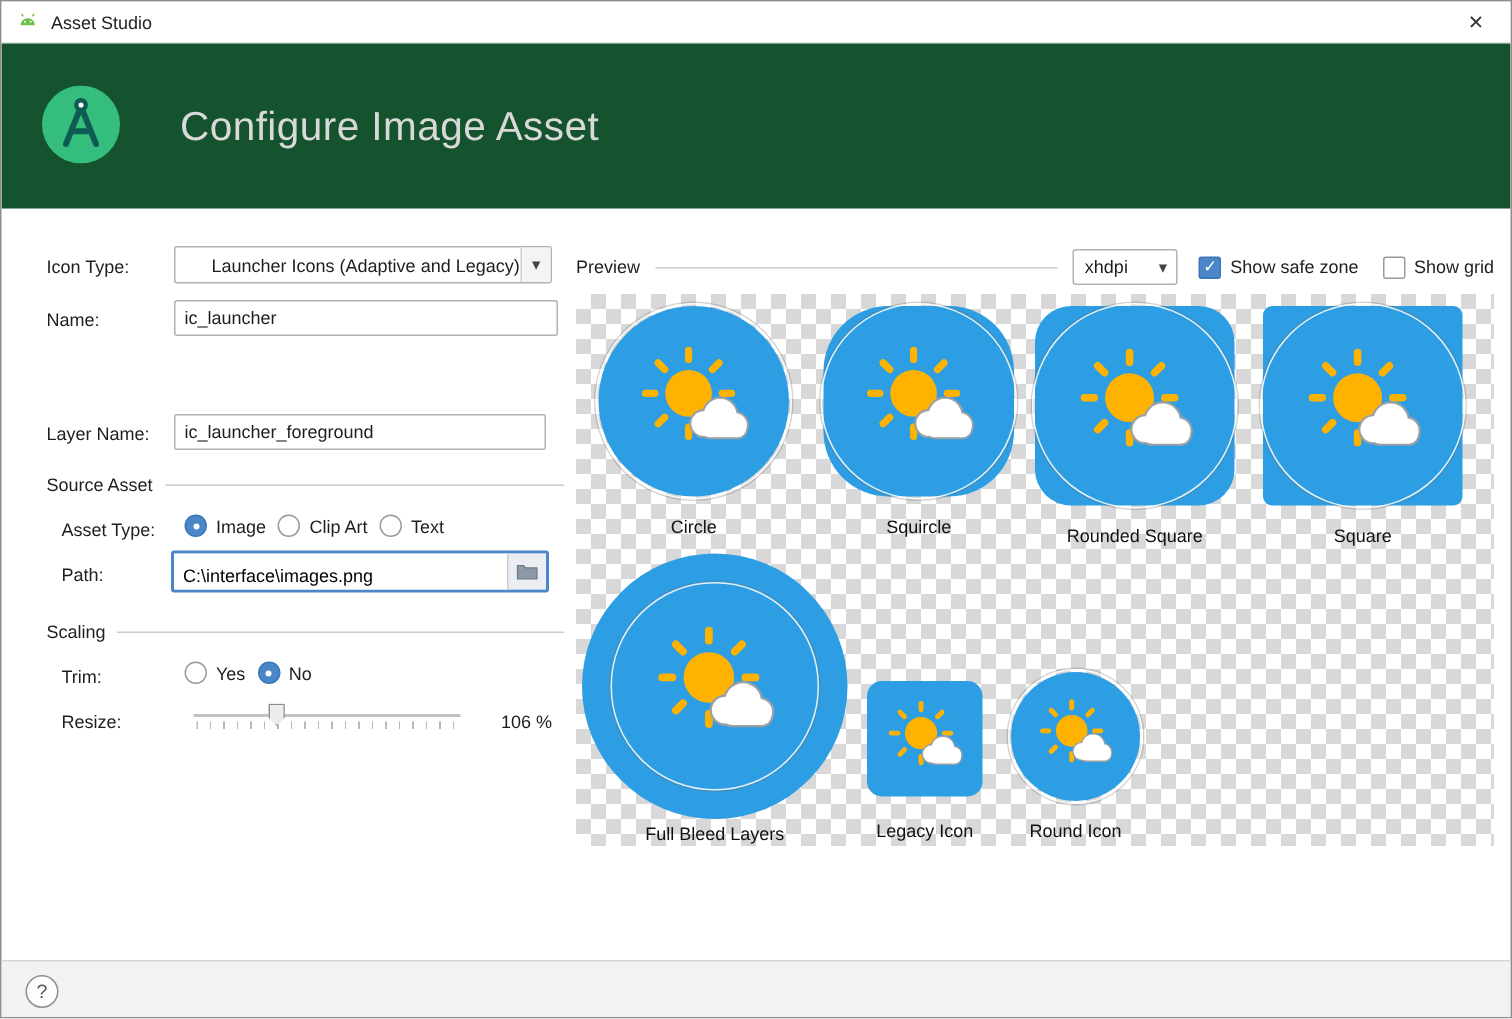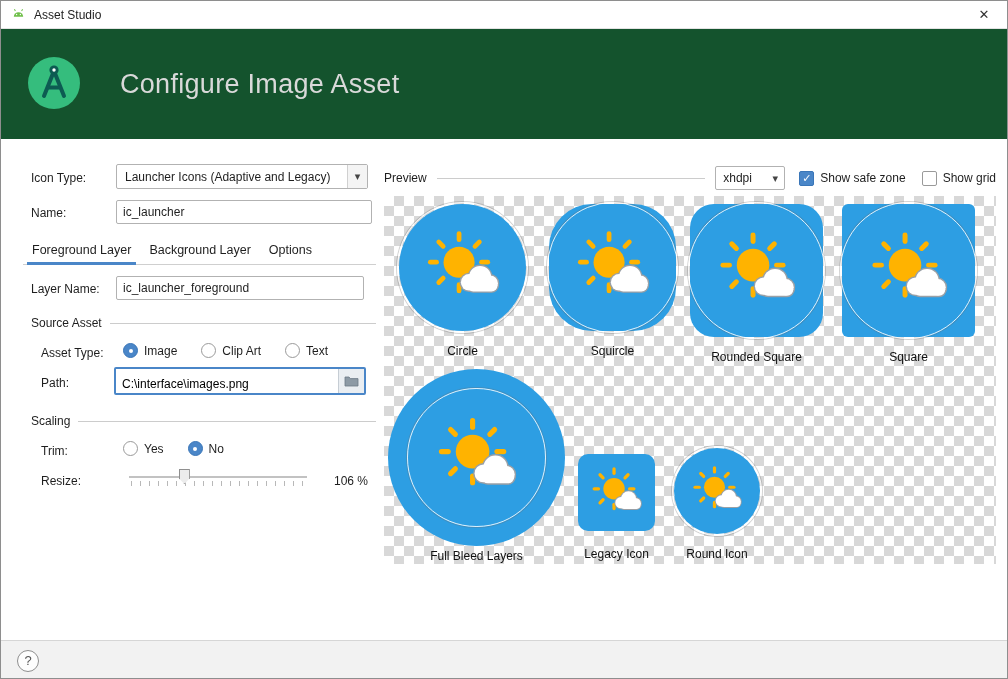--- a/index.html
+++ b/index.html
@@ -40,21 +40,21 @@
     margin-left:40px; font-size:27px; font-weight:400; color:#d9d9d9;
     letter-spacing:0.3px;
   }
   
   .flabel { position:absolute; font-size:12px; color:#1e1e1e; }
   .combo {
     position:absolute; height:25px; background:#fff;
     border:1px solid #b2b2b2; border-radius:2px;
     display:flex; align-items:center;
   }
-  .combo .combo-text { flex:1; padding:0 8px; white-space:nowrap; overflow:hidden; }
+  .combo .combo-text { flex:1; padding:0 8px; white-space:nowrap; overflow:hidden;margin-left:16px; }
   .combo .combo-arrow {
     width:20px; height:100%; display:flex; align-items:center; justify-content:center;
     color:#444; font-size:11px; border-left:1px solid #d0d0d0; background:#f4f4f4;
   }
   .tfield {
     position:absolute; height:24px; border:1px solid #b2b2b2; border-radius:2px;
     padding:0 6px; font-family:"Liberation Sans",sans-serif; font-size:12px; color:#1e1e1e;
     background:#fff; outline:none;
   }
   .sect { position:absolute; display:flex; align-items:center; }
@@ -67,21 +67,21 @@
   }
   .tab {
     padding:6px 9px 6px 9px; font-size:12.5px; color:#1e1e1e;
     position:relative; cursor:default; white-space:nowrap;
   }
   .tab.active::after {
     content:""; position:absolute; left:4px; right:4px; bottom:-1px;
     height:3px; background:#4a86c8;
   }
   
-  .radio-group { position:absolute; display:flex; align-items:center; gap:24px; }
+  .radio-group { position:absolute; display:flex; align-items:center; gap:8px; }
   .radio { display:flex; align-items:center; gap:6px; cursor:default; }
   .rb {
     width:15px; height:15px; border-radius:50%;
     border:1px solid #9a9a9a; background:#fff; position:relative; flex:0 0 auto;
   }
   .rb.checked { border:1px solid #3a76b8; background:#4a86c8; }
   .rb.checked::after {
     content:""; position:absolute; left:4.5px; top:4.5px;
     width:4px; height:4px; border-radius:50%; background:#fff;
   }
@@ -242,31 +242,20 @@
 
   <span class="flabel" style="left:30px; top:170px;">Icon Type:</span>
   <div class="combo" style="left:115px; top:163px; width:252px;">
     <span class="combo-text">Launcher Icons (Adaptive and Legacy)</span>
     <span class="combo-arrow">▾</span>
   </div>
 
   <span class="flabel" style="left:30px; top:205px;">Name:</span>
   <input class="tfield" style="left: 115px; top: 199px; width: 256px;" value="ic_launcher">
 
-  <div class="tabs">
-    <div class="tab active">
-      <span>Foreground Layer</span>
-    </div>
-    <div class="tab">
-      <span>Background Layer</span>
-    </div>
-    <div class="tab">
-      <span>Options</span>
-    </div>
-  </div>
 
   <span class="flabel" style="left:30px; top:281px;">Layer Name:</span>
   <input class="tfield" style="left: 115px; top: 275px; width: 248px;" value="ic_launcher_foreground">
 
   <div class="sect" style="left:30px; top:315px; width:345px;">
     <span class="sect-label">Source Asset</span>
     <span class="hline"></span>
   </div>
 
   <span class="flabel" style="left:40px; top:345px;">Asset Type:</span>

